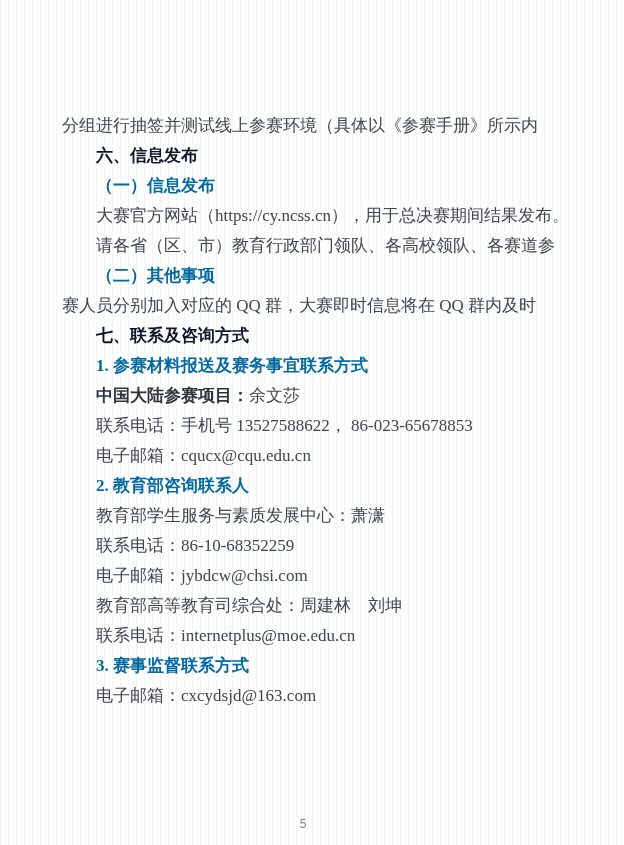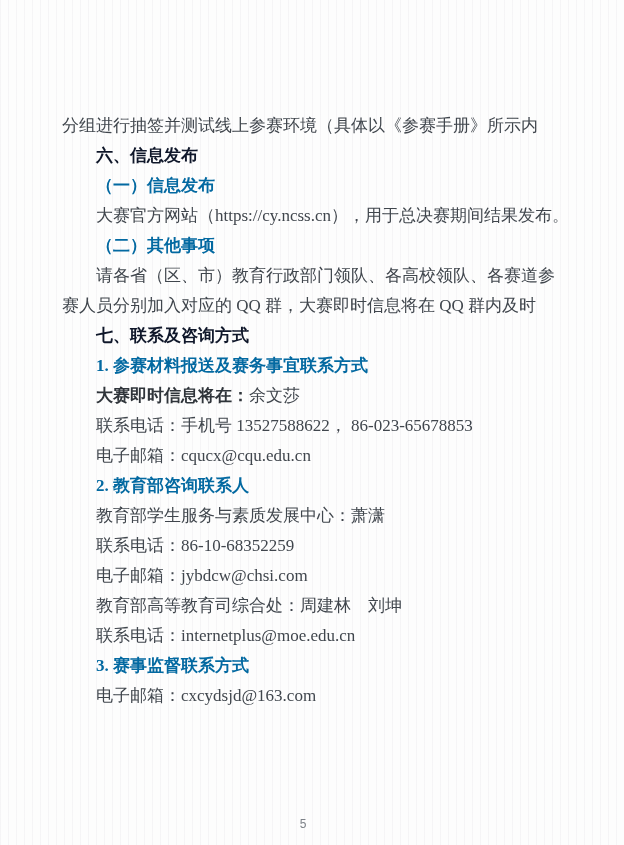--- a/index.html
+++ b/index.html
@@ -64,27 +64,27 @@
   }
 </style>
 </head>
 <body>
 
 <div class="doc">
   <div class="line">分组进行抽签并测试线上参赛环境（具体以《参赛手册》所示内</div>
   <div class="line ind h-sans">六、信息发布</div>
   <div class="line ind h-kai">（一）信息发布</div>
   <div class="line ind">大赛官方网站（https://cy.ncss.cn），用于总决赛期间结果发布。</div>
+  <div class="line ind">请各省（区、市）教育行政部门领队、各高校领队、各赛道参</div>
   <div class="line ind h-kai">（二）其他事项</div>
-  <div class="line ind">请各省（区、市）教育行政部门领队、各高校领队、各赛道参</div>
   <div class="line">赛人员分别加入对应的 QQ 群，大赛即时信息将在 QQ 群内及时</div>
   <div class="line ind h-sans">七、联系及咨询方式</div>
   <div class="line ind h-kai">1. 参赛材料报送及赛务事宜联系方式</div>
   <div class="line ind">
-    <span class="lbl-bold">大赛即时信息将在：</span><span>余文莎</span>
+    <span class="lbl-bold">中国大陆参赛项目：</span><span>余文莎</span>
   </div>
   <div class="line ind">联系电话：手机号 13527588622， 86-023-65678853</div>
   <div class="line ind">电子邮箱：cqucx@cqu.edu.cn</div>
   <div class="line ind h-kai">2. 教育部咨询联系人</div>
   <div class="line ind">教育部学生服务与素质发展中心：萧潇</div>
   <div class="line ind">联系电话：86-10-68352259</div>
   <div class="line ind">电子邮箱：jybdcw@chsi.com</div>
   <div class="line ind">教育部高等教育司综合处：周建林　刘坤</div>
   <div class="line ind">联系电话：internetplus@moe.edu.cn</div>
   <div class="line ind h-kai">3. 赛事监督联系方式</div>

